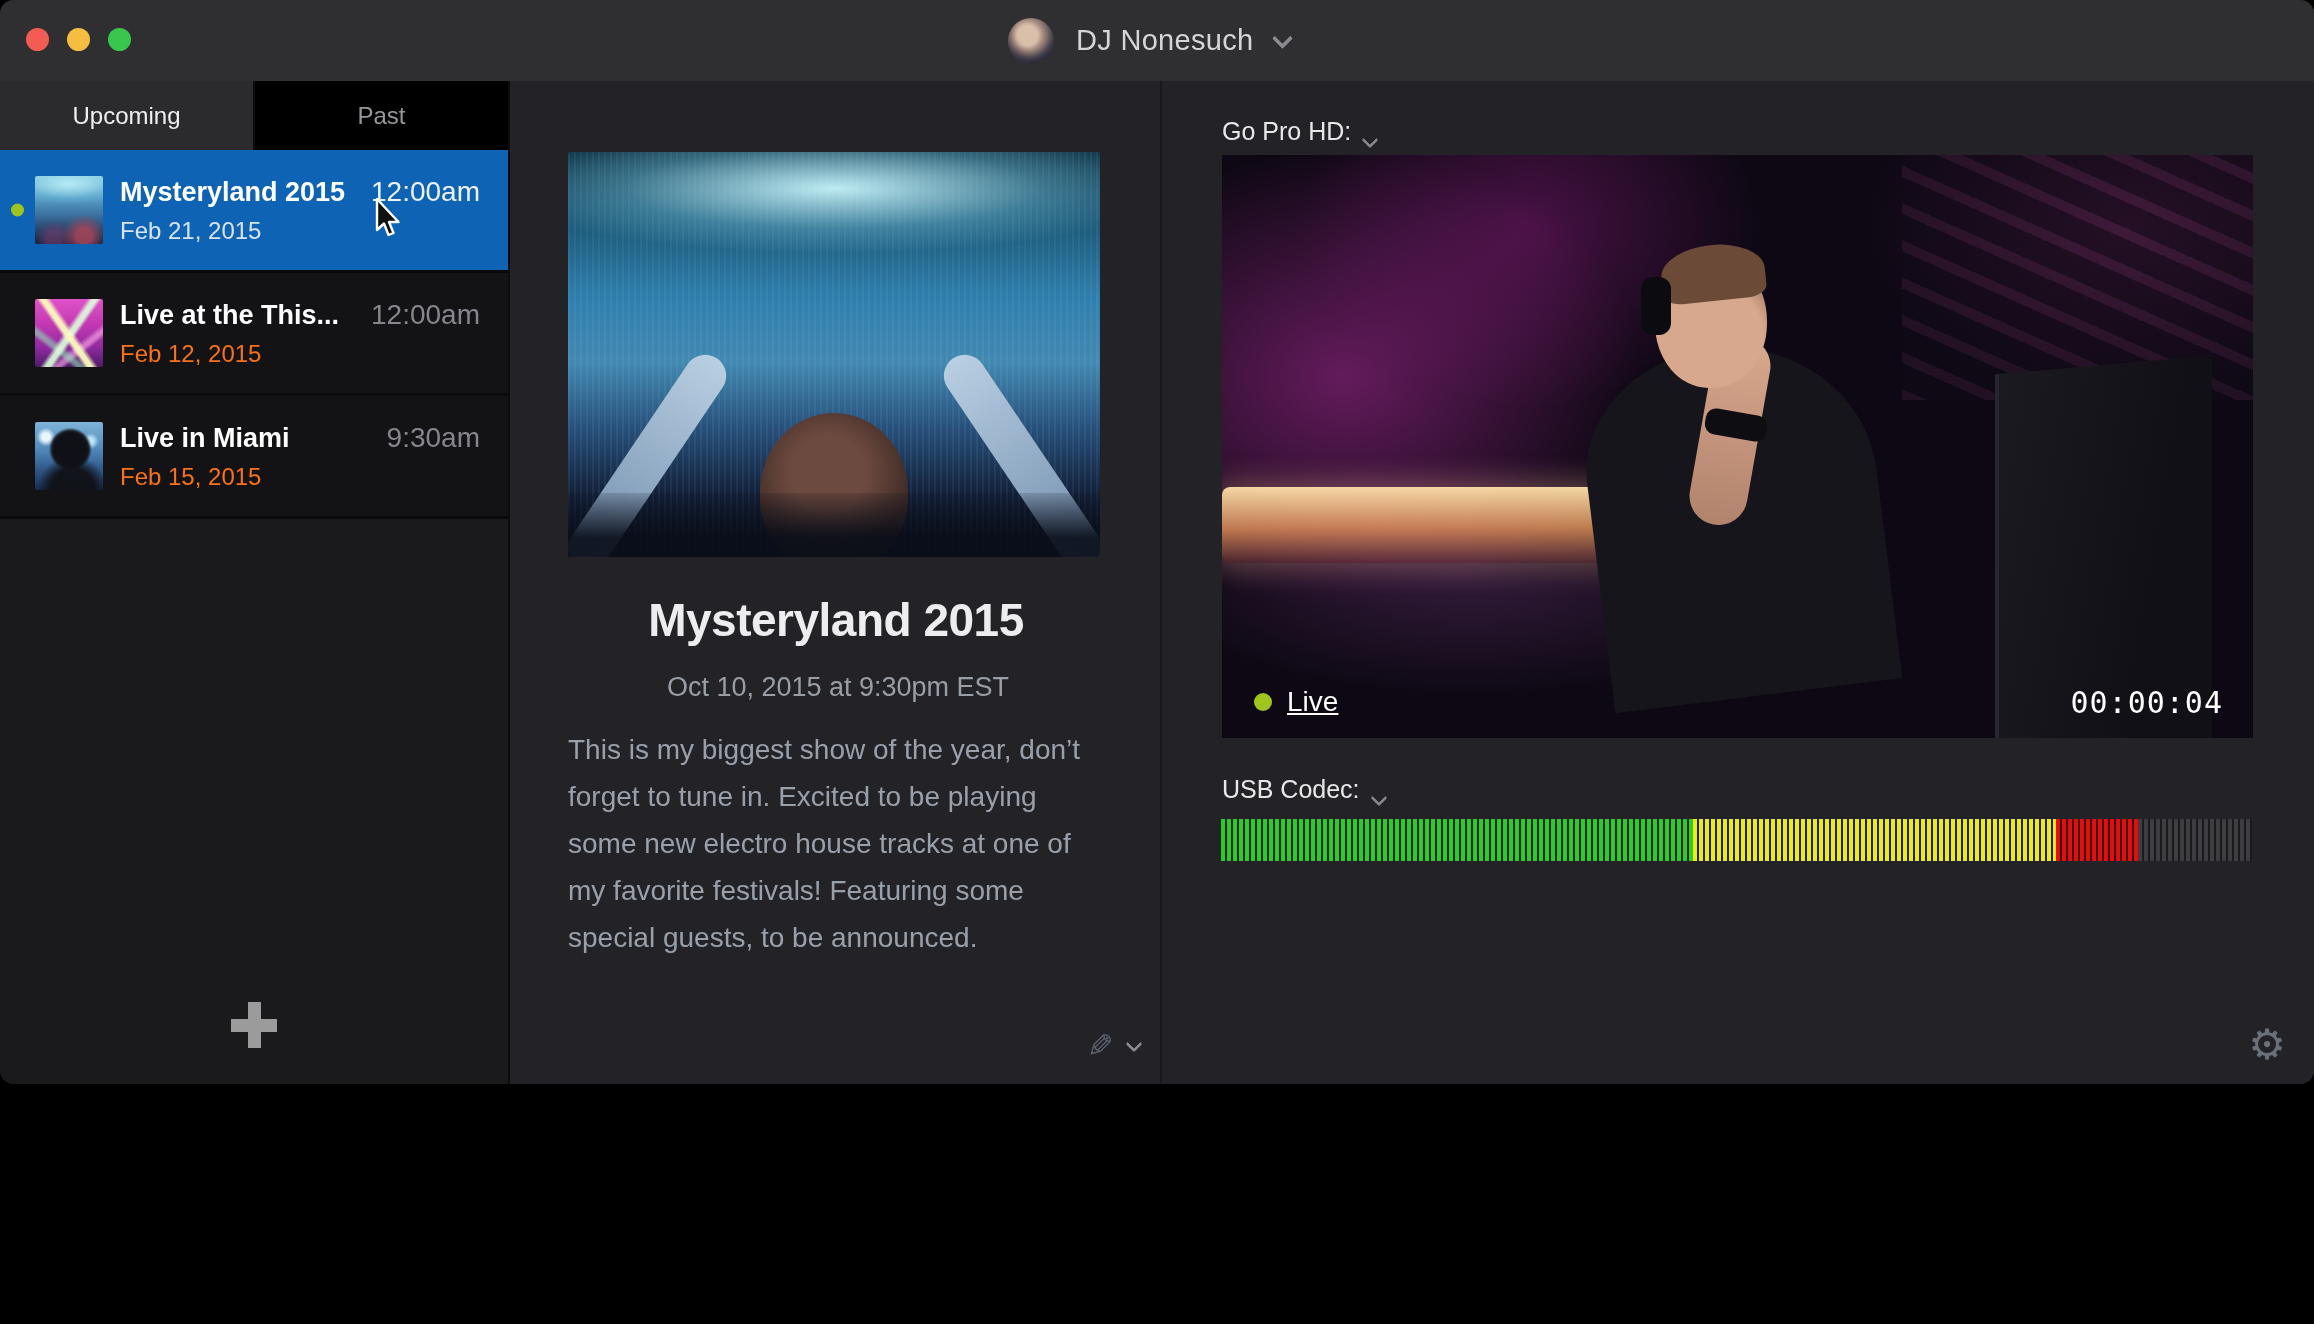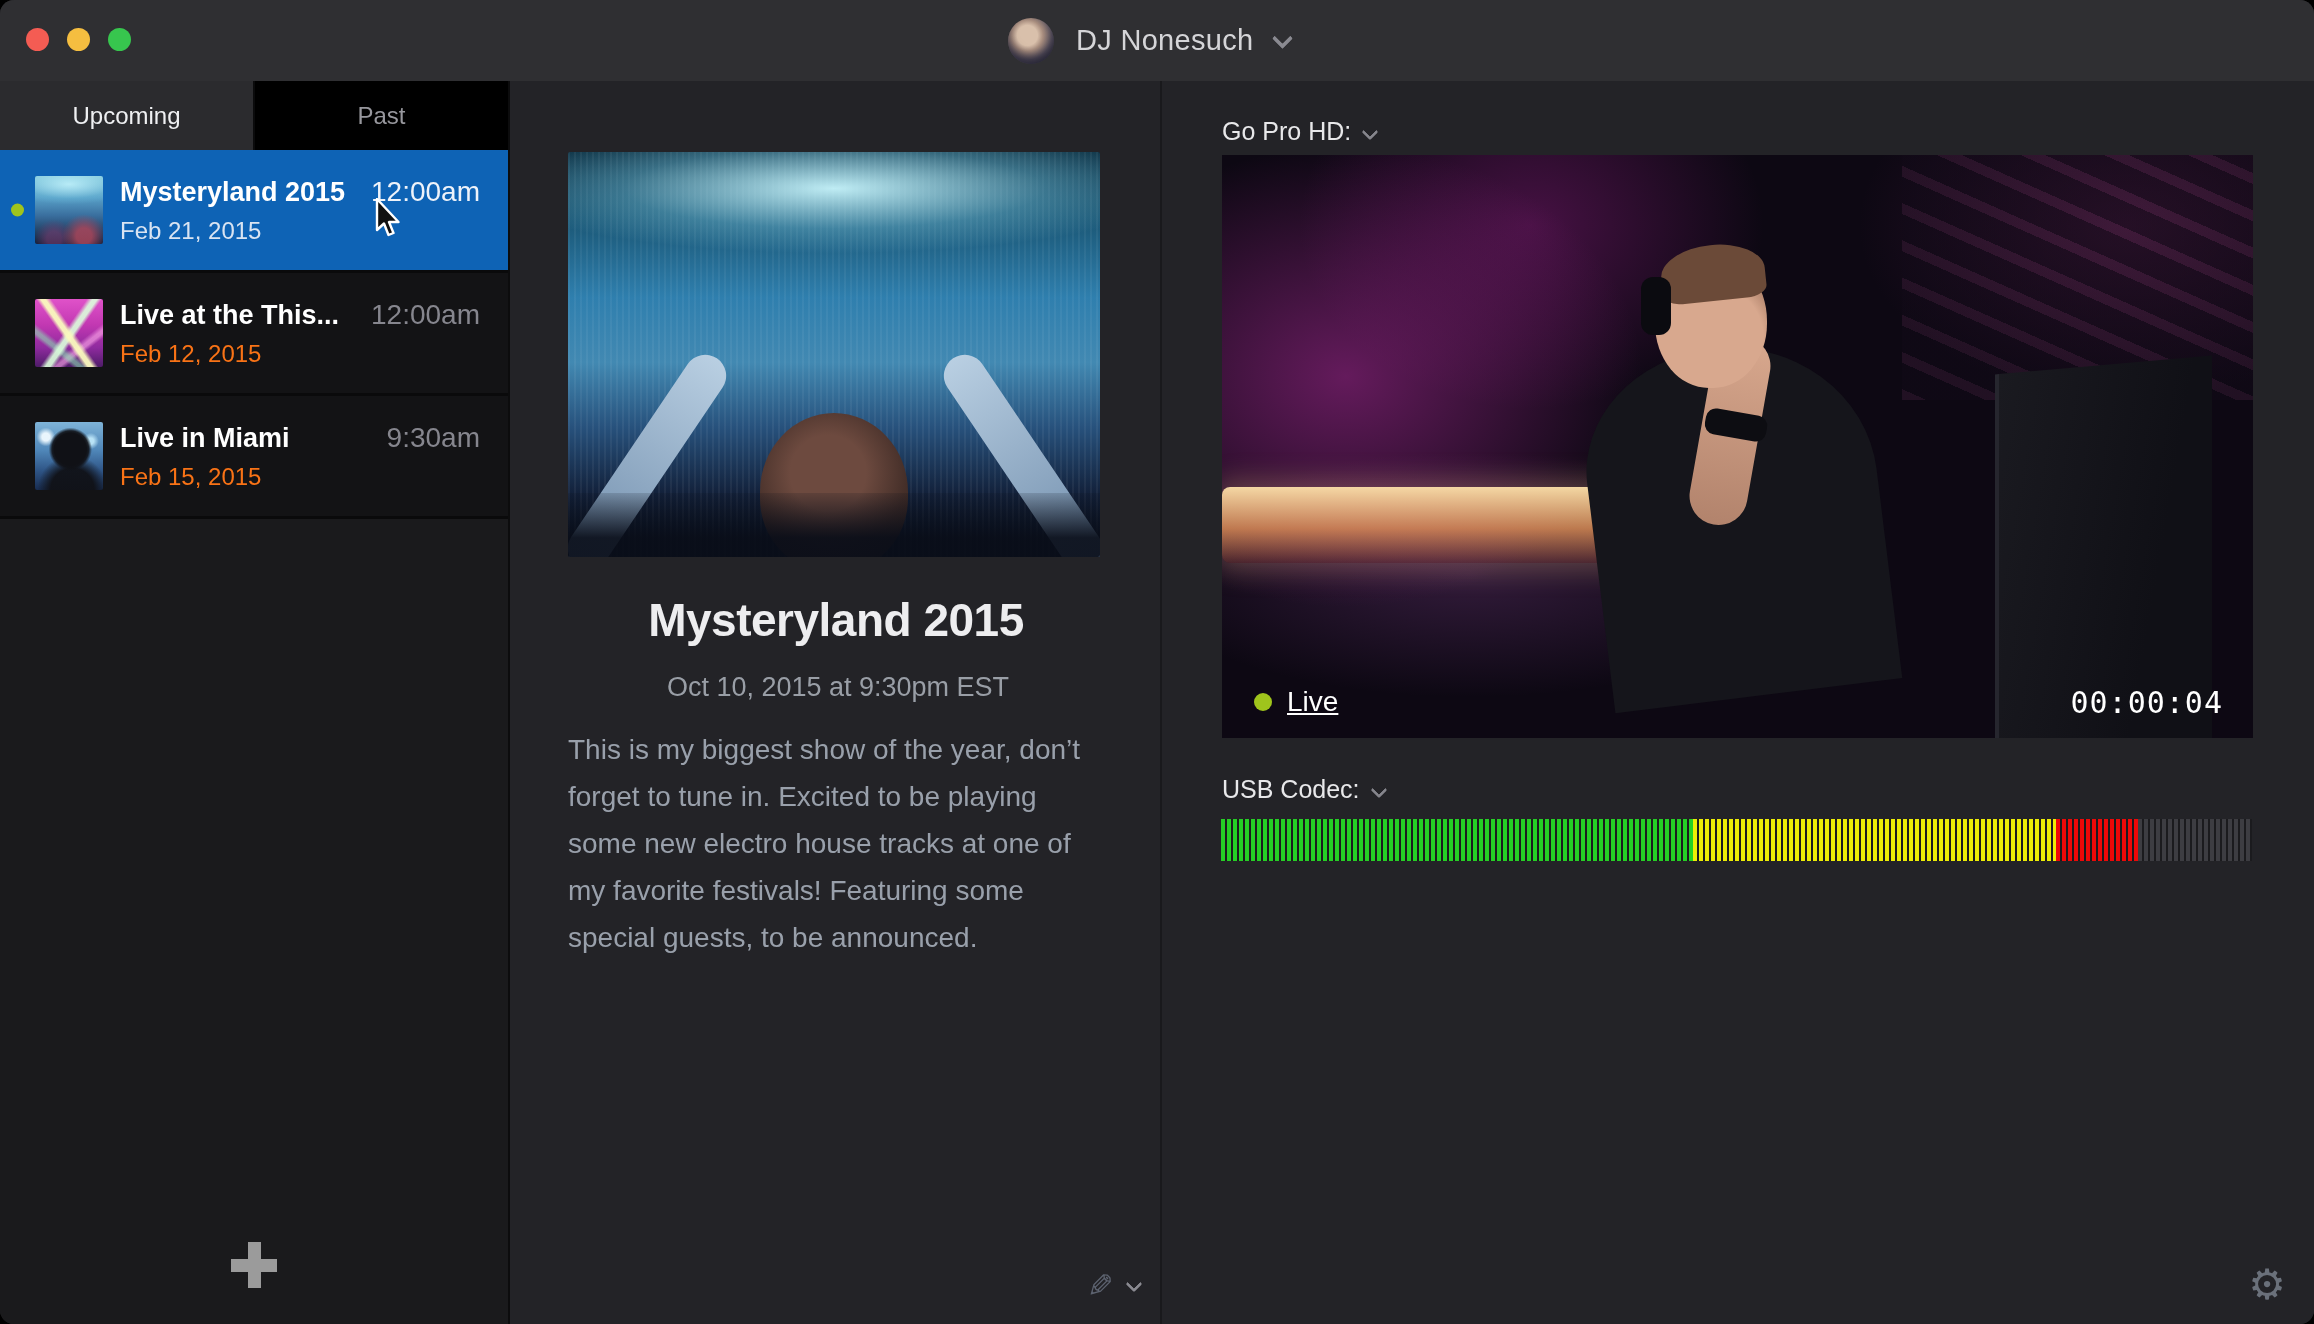--- a/index.html
+++ b/index.html
@@ -1,18 +1,18 @@
 <!DOCTYPE html>
 <html><head>
 <meta charset="utf-8">
 <style>
   html,body{margin:0;padding:0;background:#000;}
   *{box-sizing:border-box;}
   body{font-family:"Liberation Sans","DejaVu Sans",sans-serif;-webkit-font-smoothing:antialiased;}
-  .window{position:relative;width:2314px;height:1324px;background:#232327;border-radius:14px;overflow:hidden;}
+  .window{position:relative;width:2314px;height:1084px;background:#232327;border-radius:14px;overflow:hidden;}
 
   
   .titlebar{position:absolute;left:0;top:0;right:0;height:81px;background:#2f2f32;z-index:30;}
   .traffic{position:absolute;left:26px;top:28px;display:flex;gap:18px;}
   .light{width:23px;height:23px;border-radius:50%;border:none;padding:0;cursor:default;}
   .account{position:absolute;left:1008px;top:0;height:81px;display:flex;align-items:center;gap:22px;}
   .avatar{width:46px;height:46px;border-radius:50%;background:
     radial-gradient(circle at 42% 38%, #d9c0ab 0 26%, #a98e7f 40%, #5d5560 62%, #33333c 85%, #26262e 100%);
     box-shadow:inset 0 -8px 10px rgba(20,20,40,.55);}
   .account-name{font-size:29px;color:#d5d5d8;font-weight:500;letter-spacing:.3px;}
@@ -70,21 +70,21 @@
   .ei-decks{position:absolute;left:0;right:0;bottom:0;height:64px;background:linear-gradient(180deg, rgba(9,13,24,.15), rgba(9,13,24,.92) 70%);}
   .event-title{position:absolute;left:0;right:0;top:512px;margin:0;text-align:center;font-size:46px;font-weight:800;letter-spacing:-.5px;color:#ededef;}
   .event-date{position:absolute;left:4px;right:0;top:591px;text-align:center;font-size:27px;color:#999ea6;}
   .event-desc{position:absolute;left:56px;top:645px;width:528px;margin:0;font-size:28px;line-height:47px;color:#99a0ab;}
   .edit-controls{position:absolute;right:20px;bottom:22px;display:flex;align-items:center;gap:14px;color:#5d6370;}
   .icon-glyph{font-family:"DejaVu Sans",sans-serif;line-height:1;}
   .pencil{font-size:32px;transform:scaleX(-1);}
 
   
   .stream{position:absolute;left:1164px;top:81px;right:0;bottom:0;background:#232327;}
-  .source-row{position:absolute;left:58px;display:flex;align-items:center;gap:13px;font-size:25px;color:#e8e8ea;}
+  .source-row{position:absolute;left:58px;display:flex;align-items:flex-end;gap:13px;font-size:25px;color:#e8e8ea;}
   .source-row .chev{color:#85858c;margin-top:4px;}
   .video{position:absolute;left:58px;top:74px;width:1031px;height:583px;background:
     radial-gradient(ellipse 40% 55% at 12% 38%, rgba(172,42,152,.55), transparent 72%),
     radial-gradient(ellipse 30% 42% at 30% 12%, rgba(128,26,116,.5), transparent 75%),
     radial-gradient(ellipse 46% 30% at 24% 72%, rgba(120,62,132,.35), transparent 70%),
     radial-gradient(ellipse 35% 40% at 88% 12%, rgba(120,40,100,.35), transparent 75%),
     #0d0813;overflow:hidden;}
   .vd-carnival{position:absolute;left:0;top:57%;width:52%;height:13%;border-radius:8px;background:linear-gradient(180deg, rgba(255,226,170,.95), rgba(255,165,95,.7) 55%, rgba(150,75,60,.35));box-shadow:0 0 26px 8px rgba(255,200,140,.25);}
   .vd-wheel{position:absolute;left:48%;top:52%;width:70px;height:70px;border-radius:50%;background:radial-gradient(circle,#ffd98f 0 28%,rgba(255,180,120,.55) 55%,transparent 75%);}
   .vd-speaker{position:absolute;right:4%;top:36%;width:21%;height:66%;background:linear-gradient(100deg,#1a1a20 0%,#101016 70%);transform:skewY(-5deg);border-left:4px solid #26262e;}

